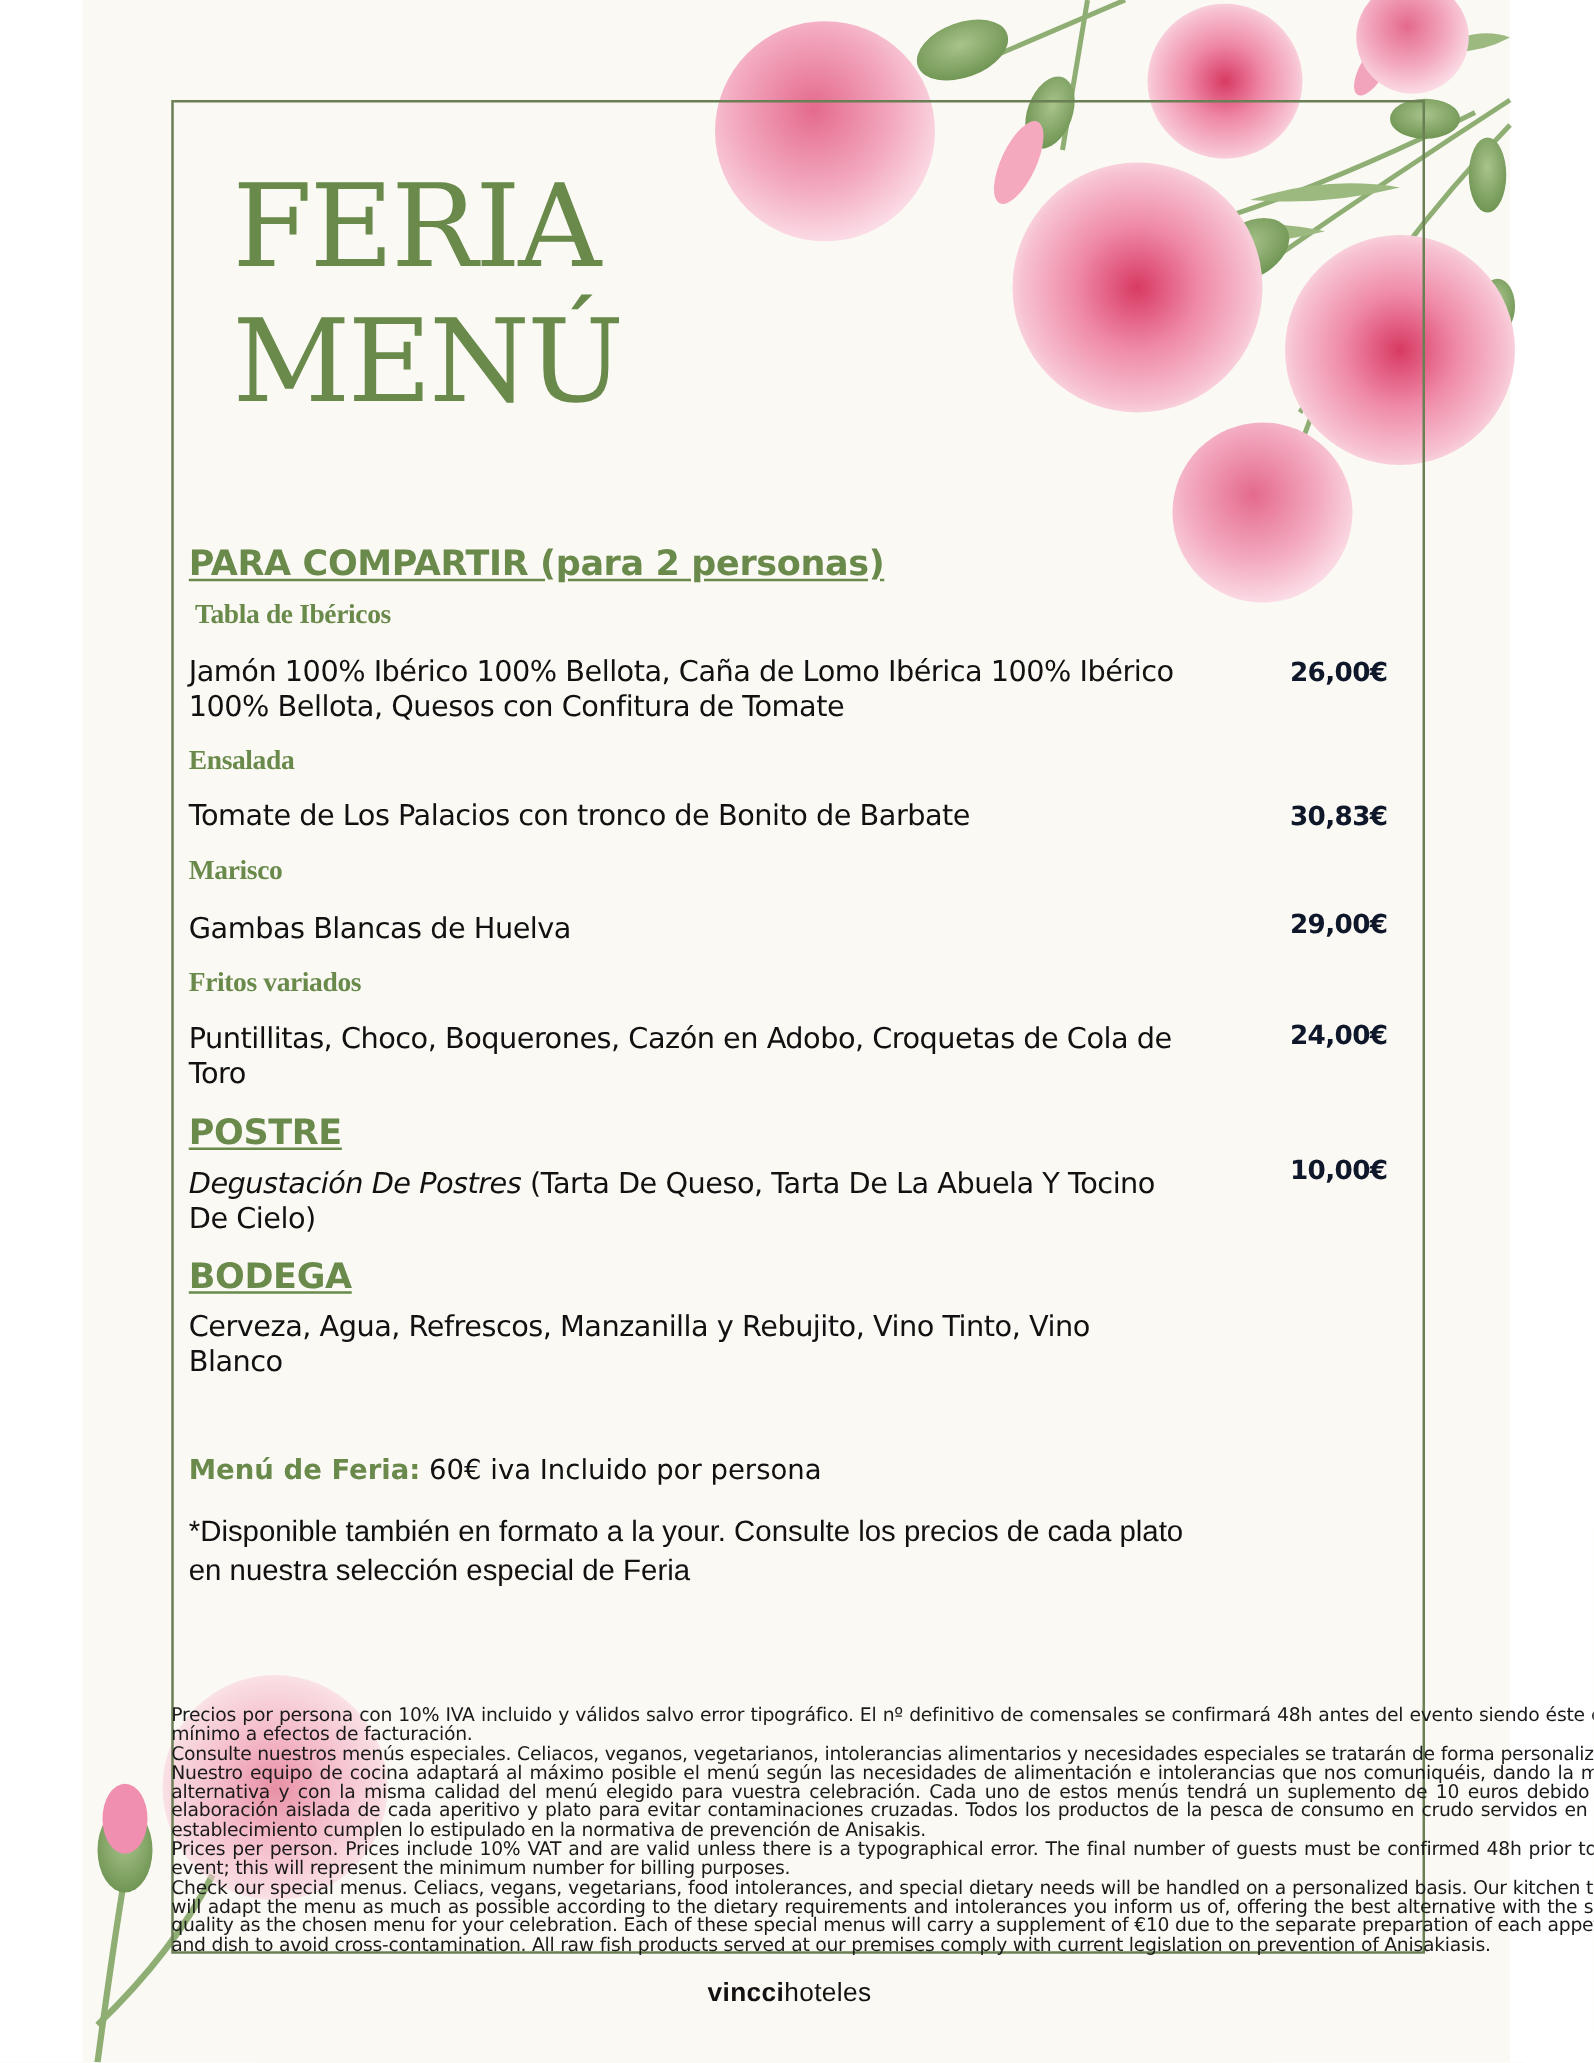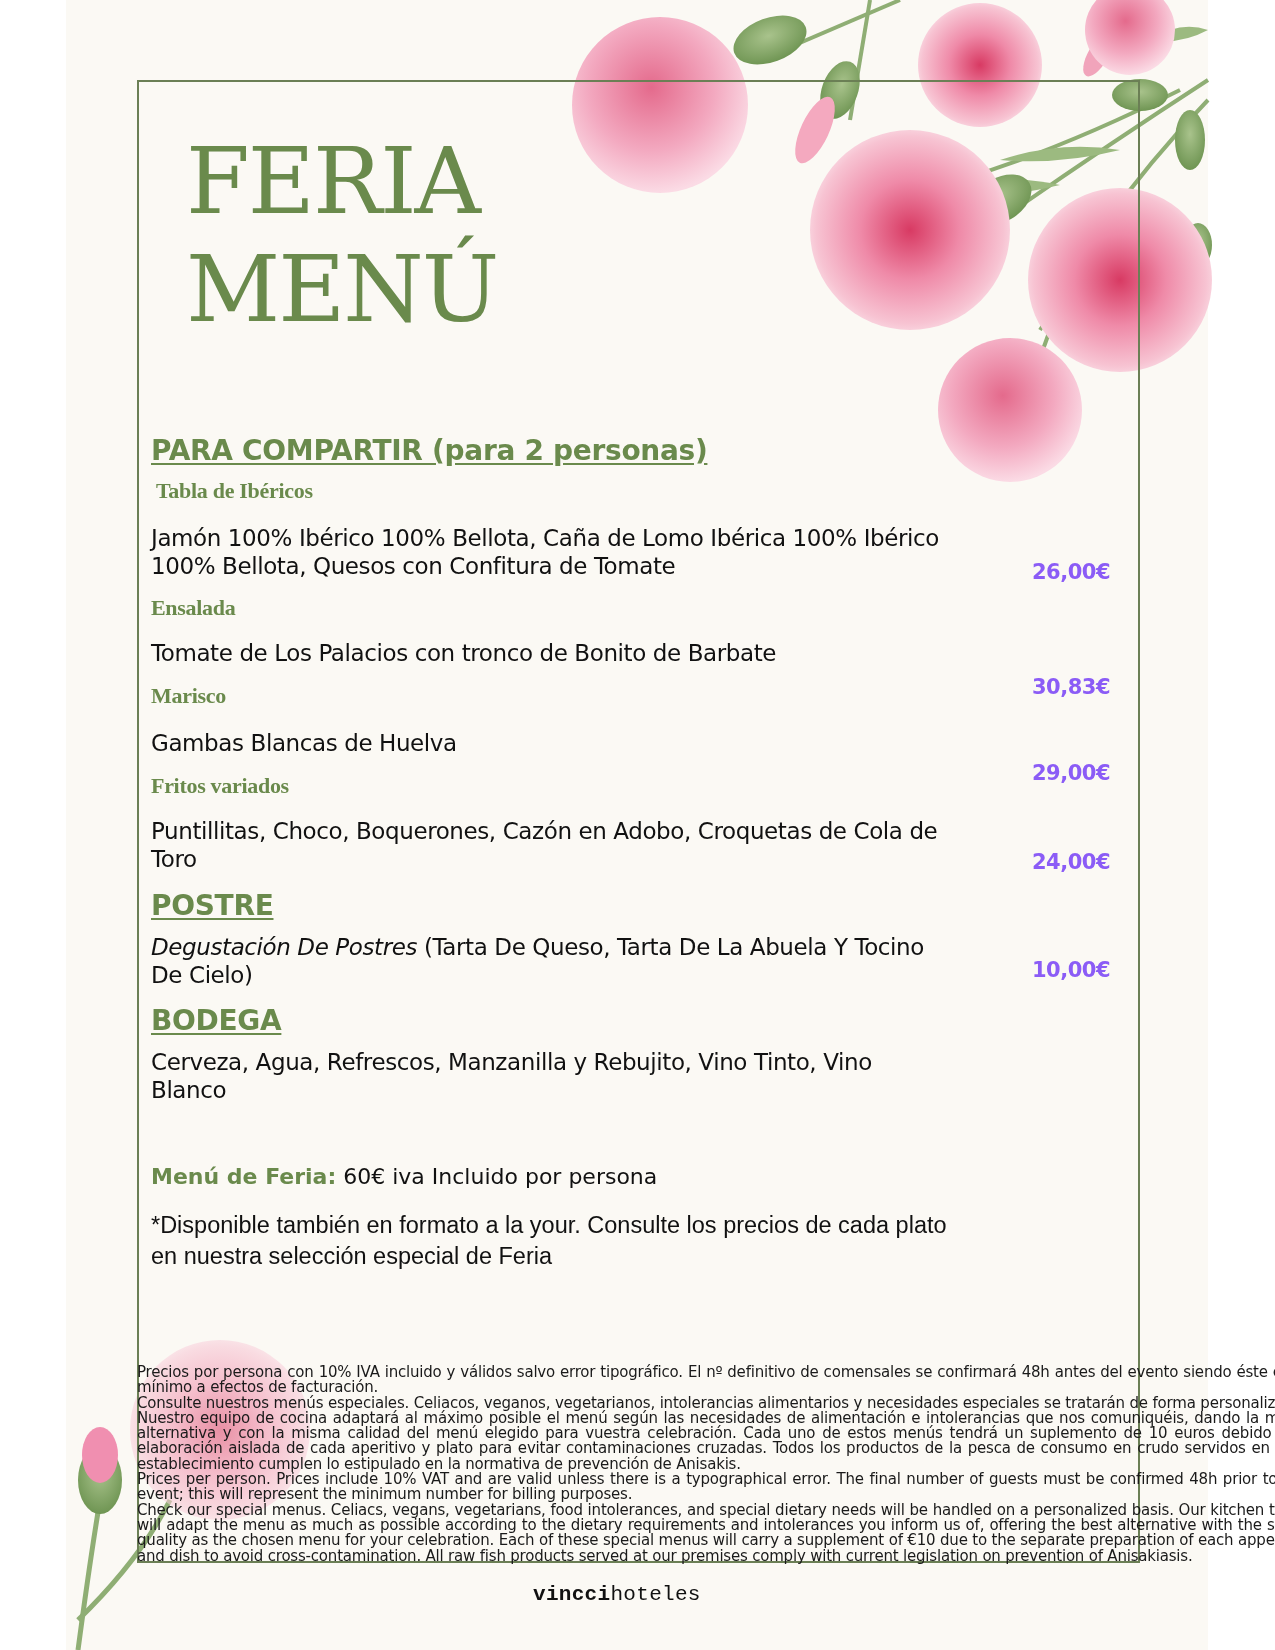--- a/index.html
+++ b/index.html
@@ -32,37 +32,37 @@
   .sub {
     font-family: Liberation Serif, serif; font-weight: bold; font-size: 22px;
     color: #6a8a4c; letter-spacing: -0.3px;
   }
   .item {
     font-family: "DejaVu Sans", sans-serif; font-size: 23px; color: #111;
     line-height: 28px; white-space: normal; width: 790px; letter-spacing: -0.4px;
   }
   .price {
     font-family: "DejaVu Sans", sans-serif; font-weight: bold; font-size: 21px;
-    color: #8b5cf6; right: 165px; text-align: right; letter-spacing: -0.5px; margin-top: 34px;
+    color: #0f172a; right: 165px; text-align: right; letter-spacing: -0.5px;
   }
   .feria-line { font-size: 22px; color: #111; }
   .feria-line .lbl { font-weight: bold; color: #6a8a4c; }
   .note {
     font-family: "Liberation Sans", sans-serif; font-size: 23.5px; color: #111;
     line-height: 31px; width: 800px; white-space: normal;
   }
   .fine {
     position: absolute; left: 137px; top: 1365px; width: 1170px;
     font-family: "DejaVu Sans", sans-serif; font-size: 15px; line-height: 15.3px;
     color: #1a1a1a; text-align: justify; letter-spacing: -0.2px;
   }
   .fine p { margin: 0; }
   .logo {
-    position: absolute; left: 533px; top: 1583px; font-size: 21px; color: #111;
-    font-family: Liberation Mono, monospace; letter-spacing: 0.3px;
+    position: absolute; left: 566px; top: 1583px; font-size: 21px; color: #111;
+    font-family: Liberation Sans, sans-serif; letter-spacing: 0.3px;
   }
   .logo b { font-weight: bold; }
   .flowers { position: absolute; left: 0; top: 0; width: 1275px; height: 1650px; pointer-events: none; }
 </style>
 </head>
 <body>
 
 <div class="page"></div>
 
 <svg class="flowers" viewBox="0 0 1275 1650" xmlns="http://www.w3.org/2000/svg">

